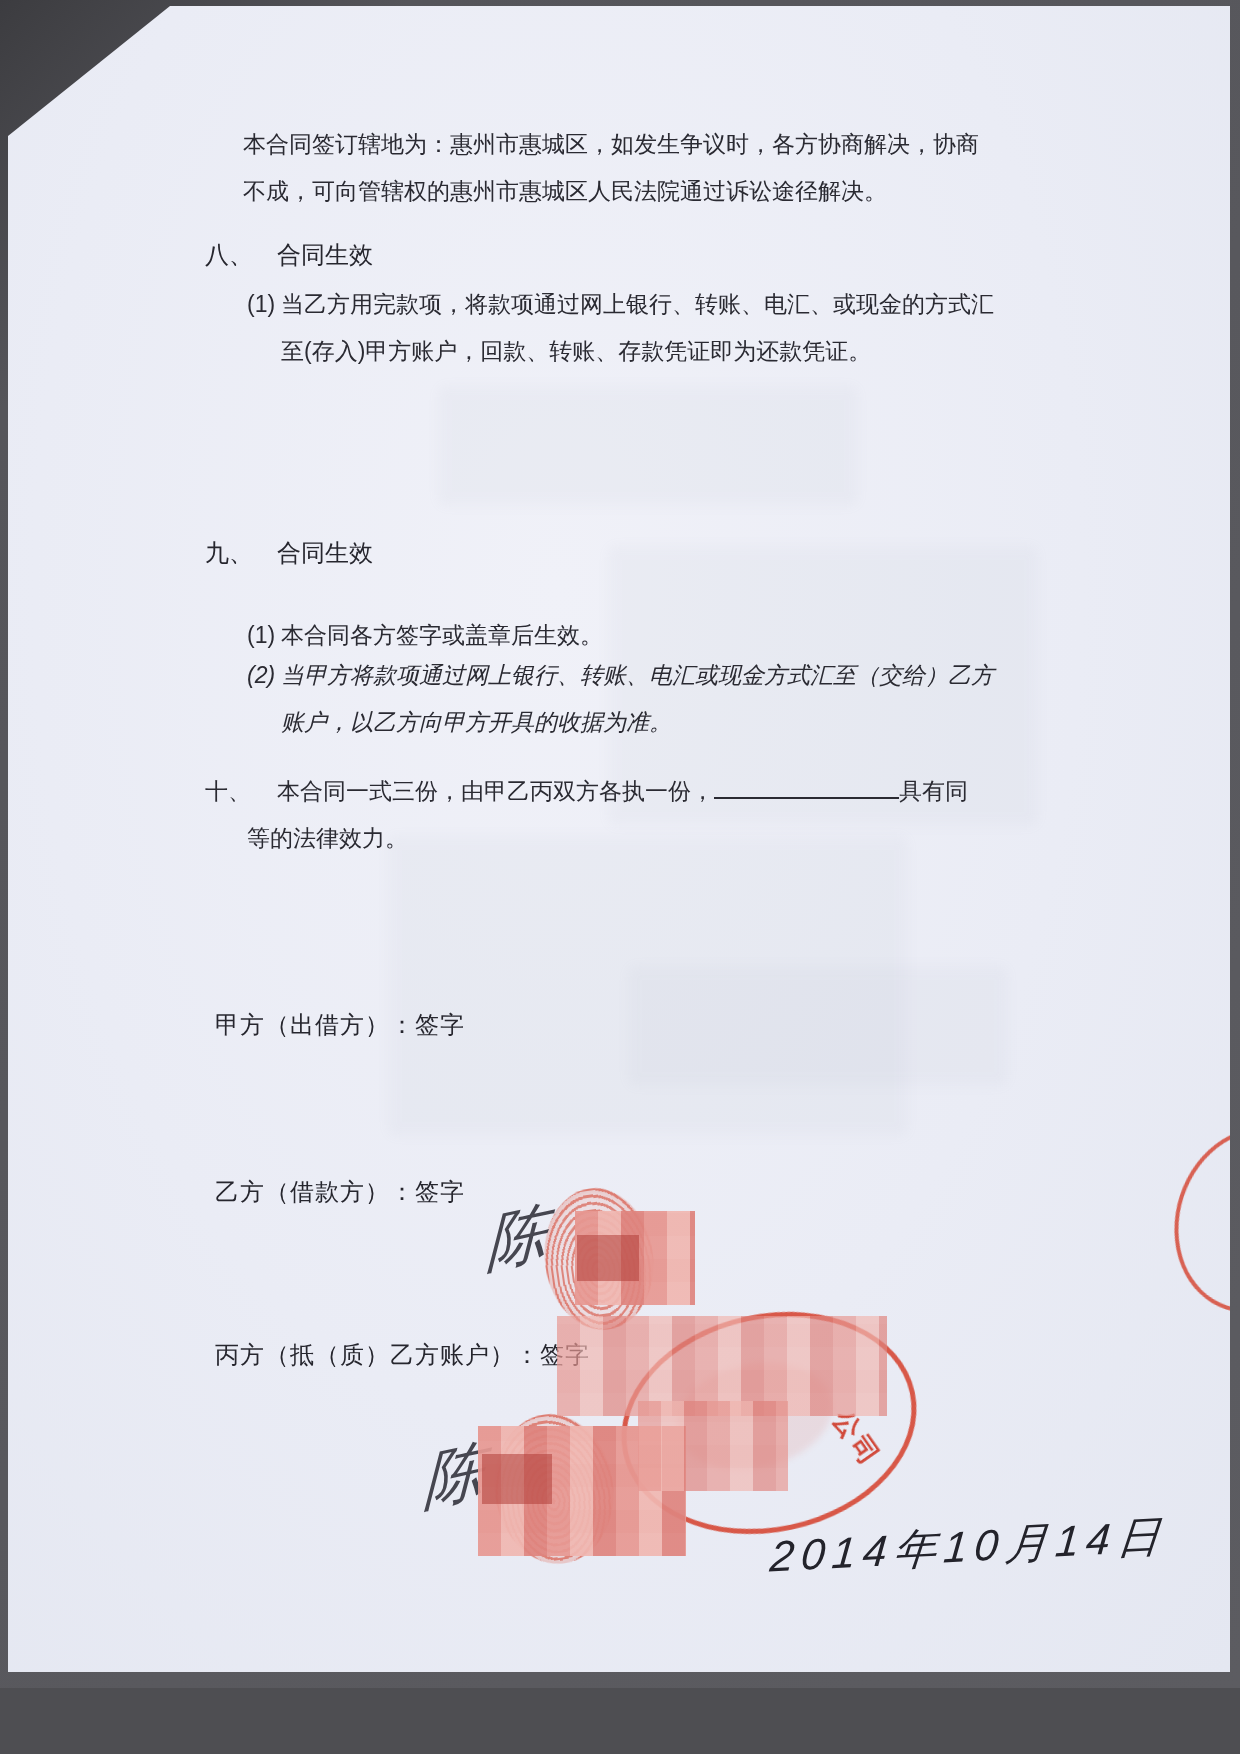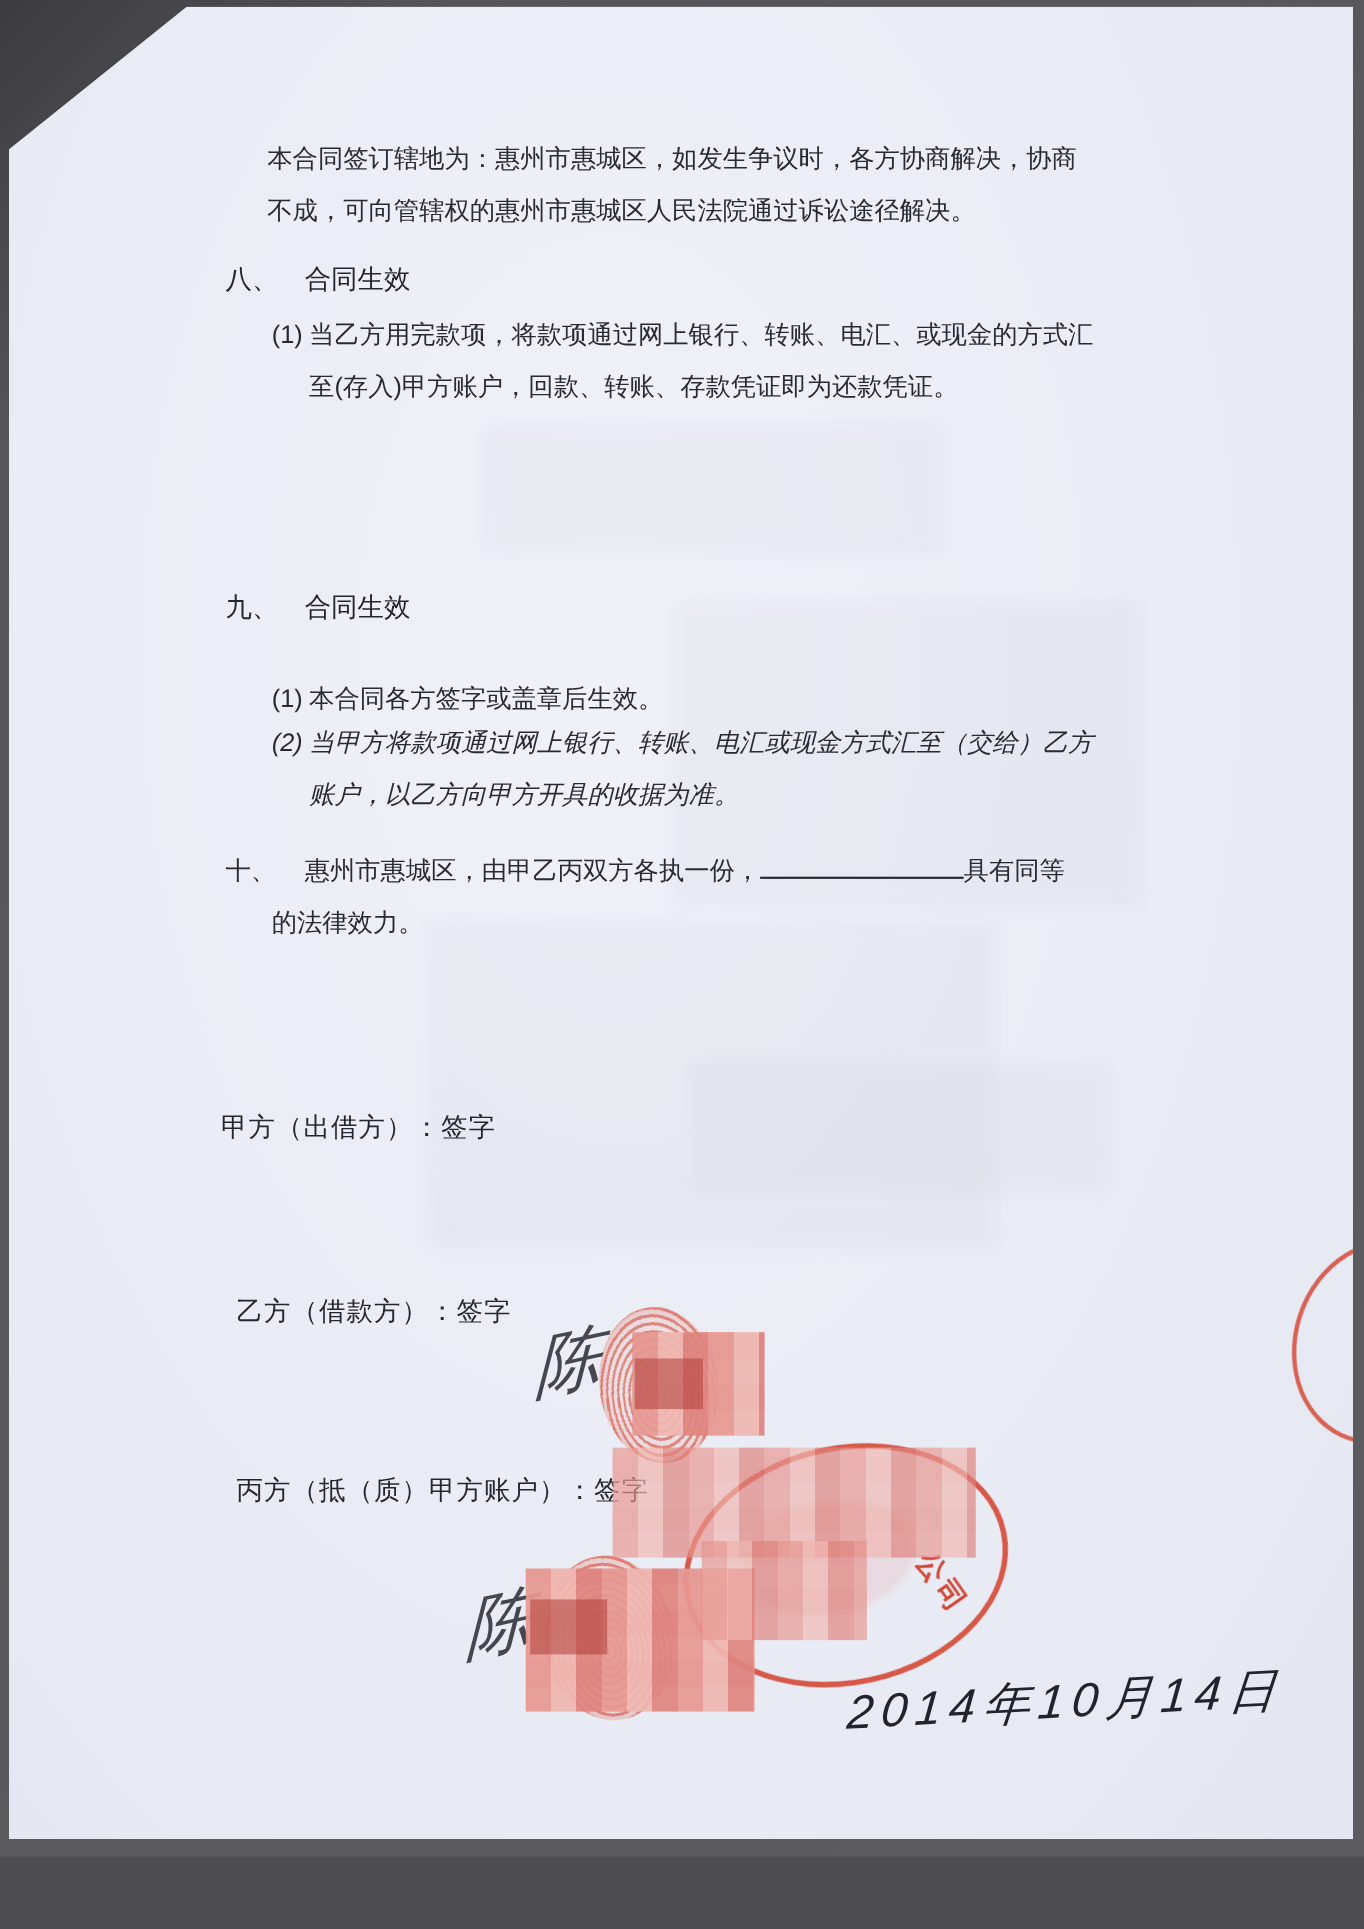--- a/index.html
+++ b/index.html
@@ -70,26 +70,26 @@
       <span class="num">九、</span><span>合同生效</span>
     </div>
     <p class="para clause" style="left:239px;top:606px;width:716px;margin:0;">
       <span class="marker">(1)</span><span>本合同各方签字或盖章后生效。</span>
     </p>
     <p class="para clause" style="left:239px;top:646px;width:716px;margin:0;font-style:italic;">
       <span class="marker">(2)</span><span>当甲方将款项通过网上银行、转账、电汇或现金方式汇至（交给）乙方账户，以乙方向甲方开具的收据为准。</span>
     </p>
 
     <p class="para c10" style="left:239px;top:762px;width:726px;margin:0;">
-      <span class="num10">十、</span><span>惠州市惠城区，由甲乙丙双方各执一份，</span><span class="blankline"></span><span>具有同等的法律效力。</span>
+      <span class="num10">十、</span><span>本合同一式三份，由甲乙丙双方各执一份，</span><span class="blankline"></span><span>具有同等的法律效力。</span>
     </p>
 
-    <div class="siglabel" style="left:193px;top:1003px;text-align:center;">甲方（出借方）：签字</div>
+    <div class="siglabel" style="left:207px;top:1003px;text-align:center;">甲方（出借方）：签字</div>
     <div class="siglabel" style="left:207px;top:1170px;">乙方（借款方）：签字</div>
-    <div class="siglabel" style="left:207px;top:1333px;">丙方（抵（质）甲方账户）：签字</div>
+    <div class="siglabel" style="left:207px;top:1333px;">丙方（抵（质）乙方账户）：签字</div>
 
     <div class="seal" style="left:612px;top:1308px;width:288px;height:208px;">
       <div class="inner"></div>
     </div>
     <div class="sealtext" style="left:818px;top:1415px;">公司</div>
 
     <div class="fingerprint" style="left:537px;top:1182px;width:108px;height:142px;"></div>
     <div class="handsign" style="left:478px;top:1190px;">陈</div>
 
     <div class="fingerprint" style="left:487px;top:1408px;width:118px;height:150px;"></div>

